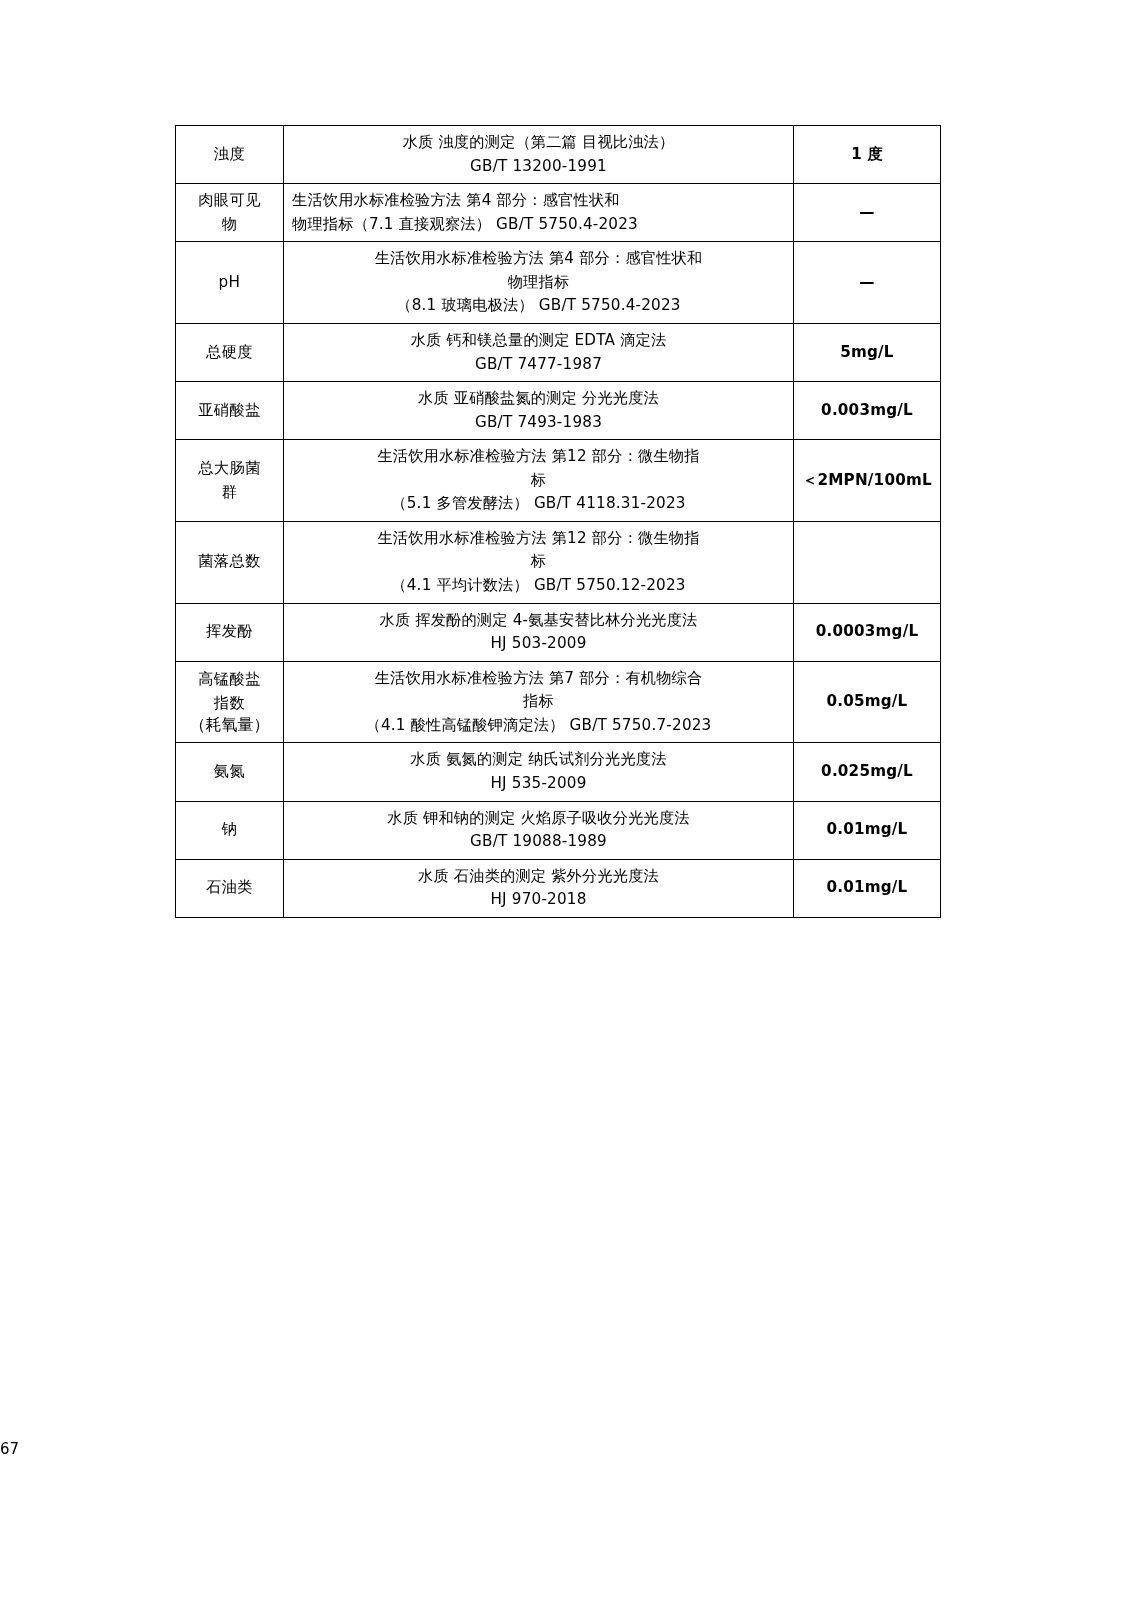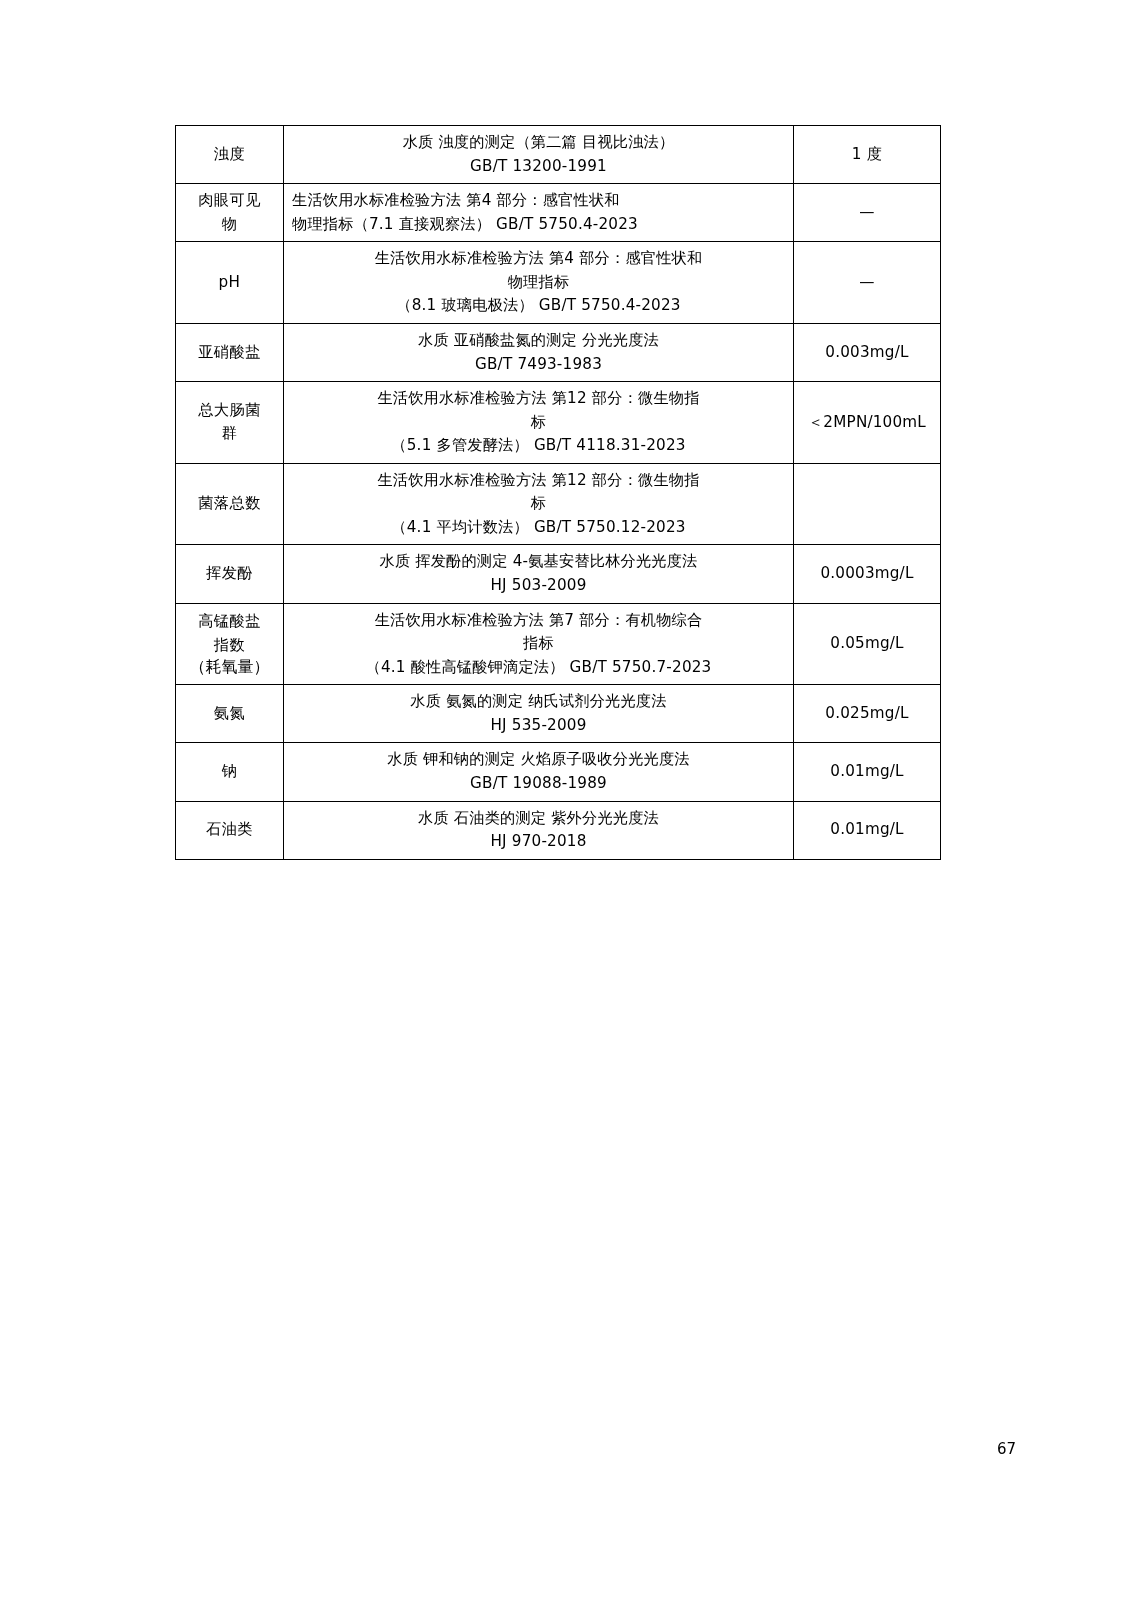--- a/index.html
+++ b/index.html
@@ -51,20 +51,21 @@
     font-size: 15.5px;
     letter-spacing: 0.5px;
   }
   .cell-method {
     font-size: 15px;
     letter-spacing: 0.2px;
   }
   .cell-limit {
     font-size: 15px;
     letter-spacing: 0.2px;
+    font-weight: bold;
   }
   .mline {
     display: block;
   }
   .ml-left {
     text-align: left;
     padding-left: 4px;
   }
   .ml-center {
     text-align: center;
@@ -73,21 +74,21 @@
     display: block;
     font-size: 16px;
     line-height: 1.3;
     letter-spacing: 0;
   }
   .page-number {
     position: absolute;
     left: 0;
     top: 1440px;
     width: 1016px;
-    text-align: right;
+    text-align: left;
     font-size: 15px;
     font-family: "DejaVu Sans", "Liberation Sans", sans-serif;
   }
 </style>
 </head>
 <body>
 
 <div class="page">
 
   <div class="table-wrap">
@@ -125,20 +126,30 @@
             </td>
             <td class="cell-method">
               <span class="mline ml-center">生活饮用水标准检验方法 第4 部分：感官性状和</span>
               <span class="mline ml-center">物理指标</span>
               <span class="mline ml-center">（8.1  玻璃电极法） GB/T 5750.4-2023</span>
             </td>
             <td class="cell-limit">—</td>
           </tr>
           <tr>
             <td class="cell-item">
+              <span class="mline ml-center">总硬度</span>
+            </td>
+            <td class="cell-method">
+              <span class="mline ml-center">水质 钙和镁总量的测定 EDTA 滴定法</span>
+              <span class="mline ml-center">GB/T 7477-1987</span>
+            </td>
+            <td class="cell-limit">5mg/L</td>
+          </tr>
+          <tr>
+            <td class="cell-item">
               <span class="mline ml-center">亚硝酸盐</span>
             </td>
             <td class="cell-method">
               <span class="mline ml-center">水质  亚硝酸盐氮的测定  分光光度法</span>
               <span class="mline ml-center">GB/T 7493-1983</span>
             </td>
             <td class="cell-limit">0.003mg/L</td>
           </tr>
           <tr>
             <td class="cell-item">

